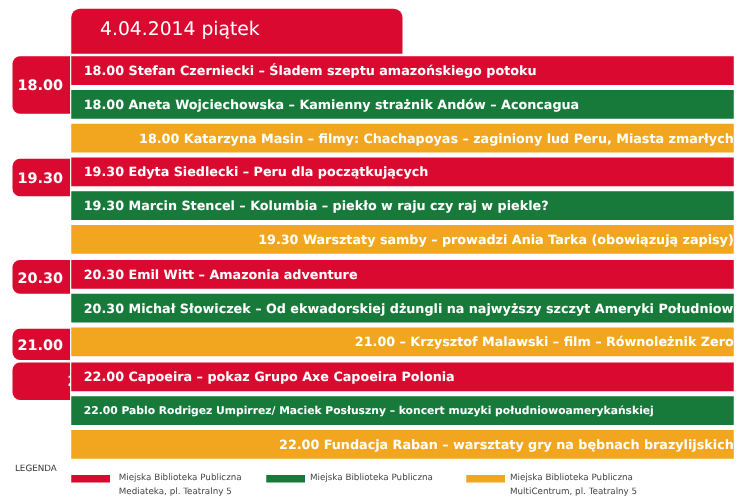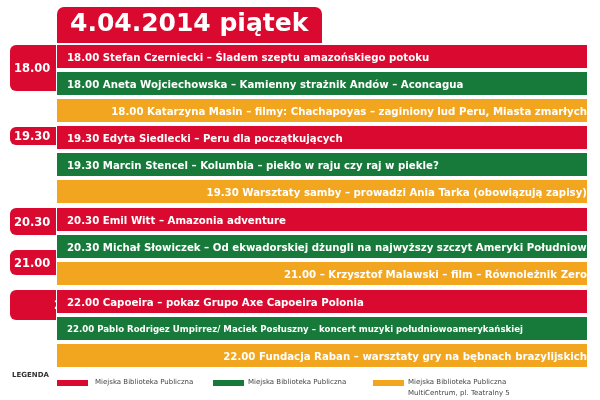--- a/index.html
+++ b/index.html
@@ -2,22 +2,22 @@
 <html><head>
 <meta charset="utf-8">
 <style>
   * { box-sizing: border-box; margin: 0; padding: 0; }
   html, body { width: 600px; height: 400px; background: #ffffff; overflow: hidden; }
   body { position: relative; font-family: "DejaVu Sans", "Liberation Sans", sans-serif; }
 
   .header {
     position: absolute; left: 57px; top: 7px; width: 265px; height: 36px;
     background: #d9092f; border-radius: 7px 7px 0 0;
-    color: #fff; font-weight: bold; font-size: 25px;
-    padding-left: 13px; line-height: 32px;
+    color: #fff; font-weight: normal; font-size: 15px;
+    padding-left: 23px; line-height: 32px;
   }
 
   .row {
     position: absolute; left: 57px; width: 530px; height: 23px;
     color: #fff; font-size: 10.2px; font-weight: bold;
     padding-left: 10px; line-height: 25px; white-space: nowrap; overflow: hidden;
   }
   .row.small { font-size: 8.6px; }
   .row.red { background: #d9092f; }
   .row.green { background: #177a3a; }
@@ -25,44 +25,44 @@
 
   .badge {
     position: absolute; left: 10px; width: 46px;
     background: #d9092f; color: #fff; font-weight: bold; font-size: 11.5px;
     border-radius: 6px 0 0 6px; padding-left: 4px;
     display: flex; align-items: center;
   }
 
   .legend-title {
     position: absolute; left: 12px; top: 371px;
-    font-size: 7px; font-weight: bold; color: #333;
+    font-size: 7px; font-weight: normal; color: #333;
   }
   .legend-bar { position: absolute; top: 380px; width: 31px; height: 6px; }
   .legend-text {
     position: absolute; top: 377px; font-size: 7px; line-height: 11px; color: #444;
   }
 </style>
 </head>
 <body>
 
 <div class="header">
   <span>4.04.2014 piątek</span>
 </div>
 
 <div class="badge" style="top:45px;height:46px;">
     <span>18.00</span>
   </div>
-<div class="badge" style="top:127px;height:18px;">
+<div class="badge" style="top:127px;height:30px;">
     <span>19.30</span>
   </div>
 <div class="badge" style="top:208px;height:27px;">
     <span>20.30</span>
   </div>
-<div class="badge" style="top:250px;height:25px;">
+<div class="badge" style="top:263px;height:25px;">
     <span>21.00</span>
   </div>
 <div class="badge" style="top:290px;height:30px;padding-left:44px;">
     <span>22.00</span>
   </div>
 
 <div class="row red" style="top:45px;">18.00 Stefan Czerniecki – Śladem szeptu amazońskiego potoku</div>
 <div class="row green" style="top:72px;">18.00 Aneta Wojciechowska – Kamienny strażnik Andów – Aconcagua</div>
 <div class="row orange" style="top:99px;">18.00 Katarzyna Masin – filmy: Chachapoyas – zaginiony lud Peru, Miasta zmarłych</div>
 <div class="row red" style="top:126px;">19.30 Edyta Siedlecki – Peru dla początkujących</div>
@@ -73,20 +73,21 @@
 <div class="row orange" style="top:262px;">21.00 – Krzysztof Malawski – film – Równoleżnik Zero</div>
 <div class="row red" style="top:290px;">22.00 Capoeira – pokaz Grupo Axe Capoeira Polonia</div>
 <div class="row green small" style="top:317px;">22.00 Pablo Rodrigez  Umpirrez/ Maciek Posłuszny – koncert muzyki południowoamerykańskiej</div>
 <div class="row orange" style="top:344px;">22.00 Fundacja Raban – warsztaty gry na bębnach brazylijskich</div>
 
 <div class="legend-title">LEGENDA</div>
 
 <div class="legend-bar" style="left:57px;background:#d9092f;"></div>
 <div class="legend-text" style="left:95px;">
   <div>Miejska Biblioteka Publiczna</div>
+  <div>Mediateka, pl. Teatralny 5</div>
 </div>
 
 <div class="legend-bar" style="left:213px;background:#177a3a;"></div>
 <div class="legend-text" style="left:248px;">
   <div>Miejska Biblioteka Publiczna</div>
 </div>
 
 <div class="legend-bar" style="left:373px;background:#f2a61f;"></div>
 <div class="legend-text" style="left:408px;">
   <div>Miejska Biblioteka Publiczna</div>

